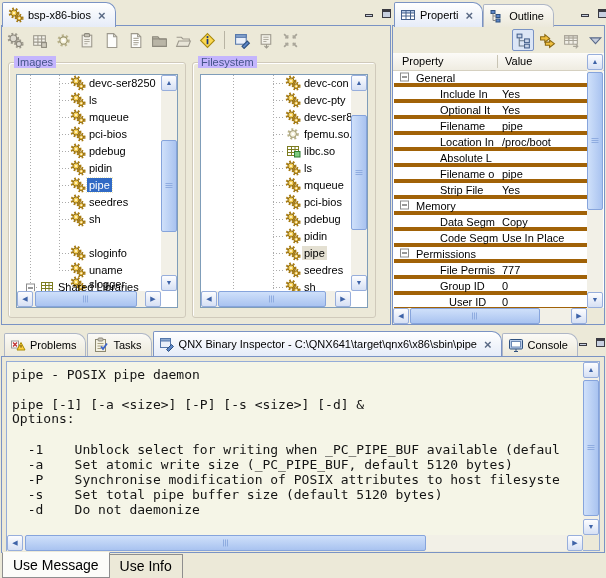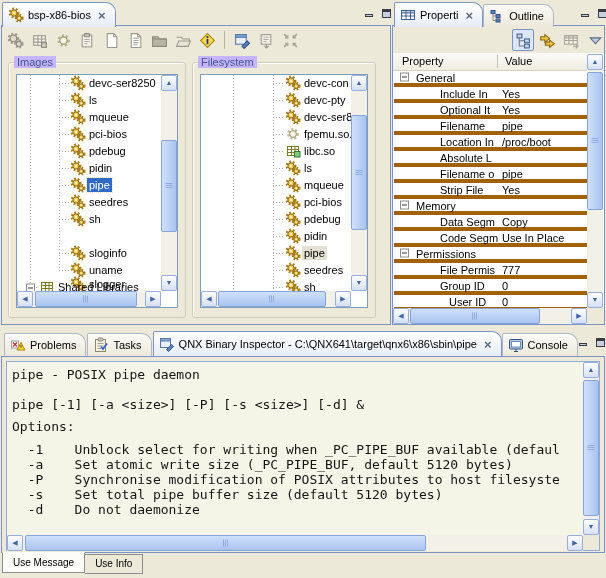--- a/index.html
+++ b/index.html
@@ -77,21 +77,21 @@
   .sbcorner{position:absolute;background:#ECE9D8}
 
   
   .textwidget{position:absolute;background:#F5F5E7;border:1px solid #94ACD8}
   .linesbox{position:absolute;overflow:hidden}
   .mline{position:absolute;left:0;height:15px;font-family:"DejaVu Sans Mono",monospace;
          font-size:13px;line-height:15px;white-space:pre;color:#141414}
 
   
   .usetabs{position:absolute;display:flex;align-items:flex-start;z-index:4}
-  .usetab{font-size:10px;padding:3px 10px 4px 10px;border:1px solid #8E8E8E;background:#ECE9D8;white-space:nowrap}
+  .usetab{font-size:14px;padding:3px 10px 4px 10px;border:1px solid #8E8E8E;background:#ECE9D8;white-space:nowrap}
   .usetab.active{background:#FCFCF9;border-top-color:#FCFCF9;position:relative;top:-1px;padding-top:4px;z-index:2}
   .usetab.inactive{margin-top:1px;border-left:none}
 </style>
 </head>
 <body>
 
 <svg width="0" height="0" style="position:absolute">
 <defs>
 <symbol id="i-gears" viewBox="0 0 16 16">
   <circle cx="6" cy="6" r="4.2" fill="none" stroke="#A97B10" stroke-width="2.4" stroke-dasharray="1.7 1.8"></circle>
@@ -655,21 +655,21 @@
         <i class="g-max"></i>
       </span>
   </div>
   <div class="stackbody" style="left:1px;top:356px;width:604px;height:197px"></div>
   <div class="textwidget" style="left:6px;top:361px;width:594px;height:190px"></div>
   <div class="linesbox" id="inspector-lines" style="left:12px;top:367px;width:567px;height:166px">
       <div class="mline" style="top: 0px;">pipe - POSIX pipe daemon</div>
       <div class="mline" style="top: 15px;"></div>
       <div class="mline" style="top: 30px;">pipe [-1] [-a &lt;size&gt;] [-P] [-s &lt;size&gt;] [-d] &amp;</div>
       <div class="mline" style="top: 45px;"></div>
-      <div class="mline" style="top: 52px;">Options:</div>
+      <div class="mline" style="top: 44px;">Options:</div>
       <div class="mline" style="top: 75px; text-align: center;">  -1    Unblock select for writing when _PC_PIPE_BUF available (defaul</div>
       <div class="mline" style="top: 90px;">  -a    Set atomic write size (_PC_PIPE_BUF, default 5120 bytes)</div>
       <div class="mline" style="top: 105px;">  -P    Synchronise modification of POSIX attributes to host filesyste</div>
       <div class="mline" style="top: 120px;">  -s    Set total pipe buffer size (default 5120 bytes)</div>
       <div class="mline" style="top: 135px;">  -d    Do not daemonize</div>
     </div>
   <div class="sbcorner" style="left:583px;top:535px;width:16px;height:15px"></div>
 
   <div class="usetabs" id="use-tabs" style="left:2px;top:553px">
       <div class="usetab active"><span>Use Message</span></div>

